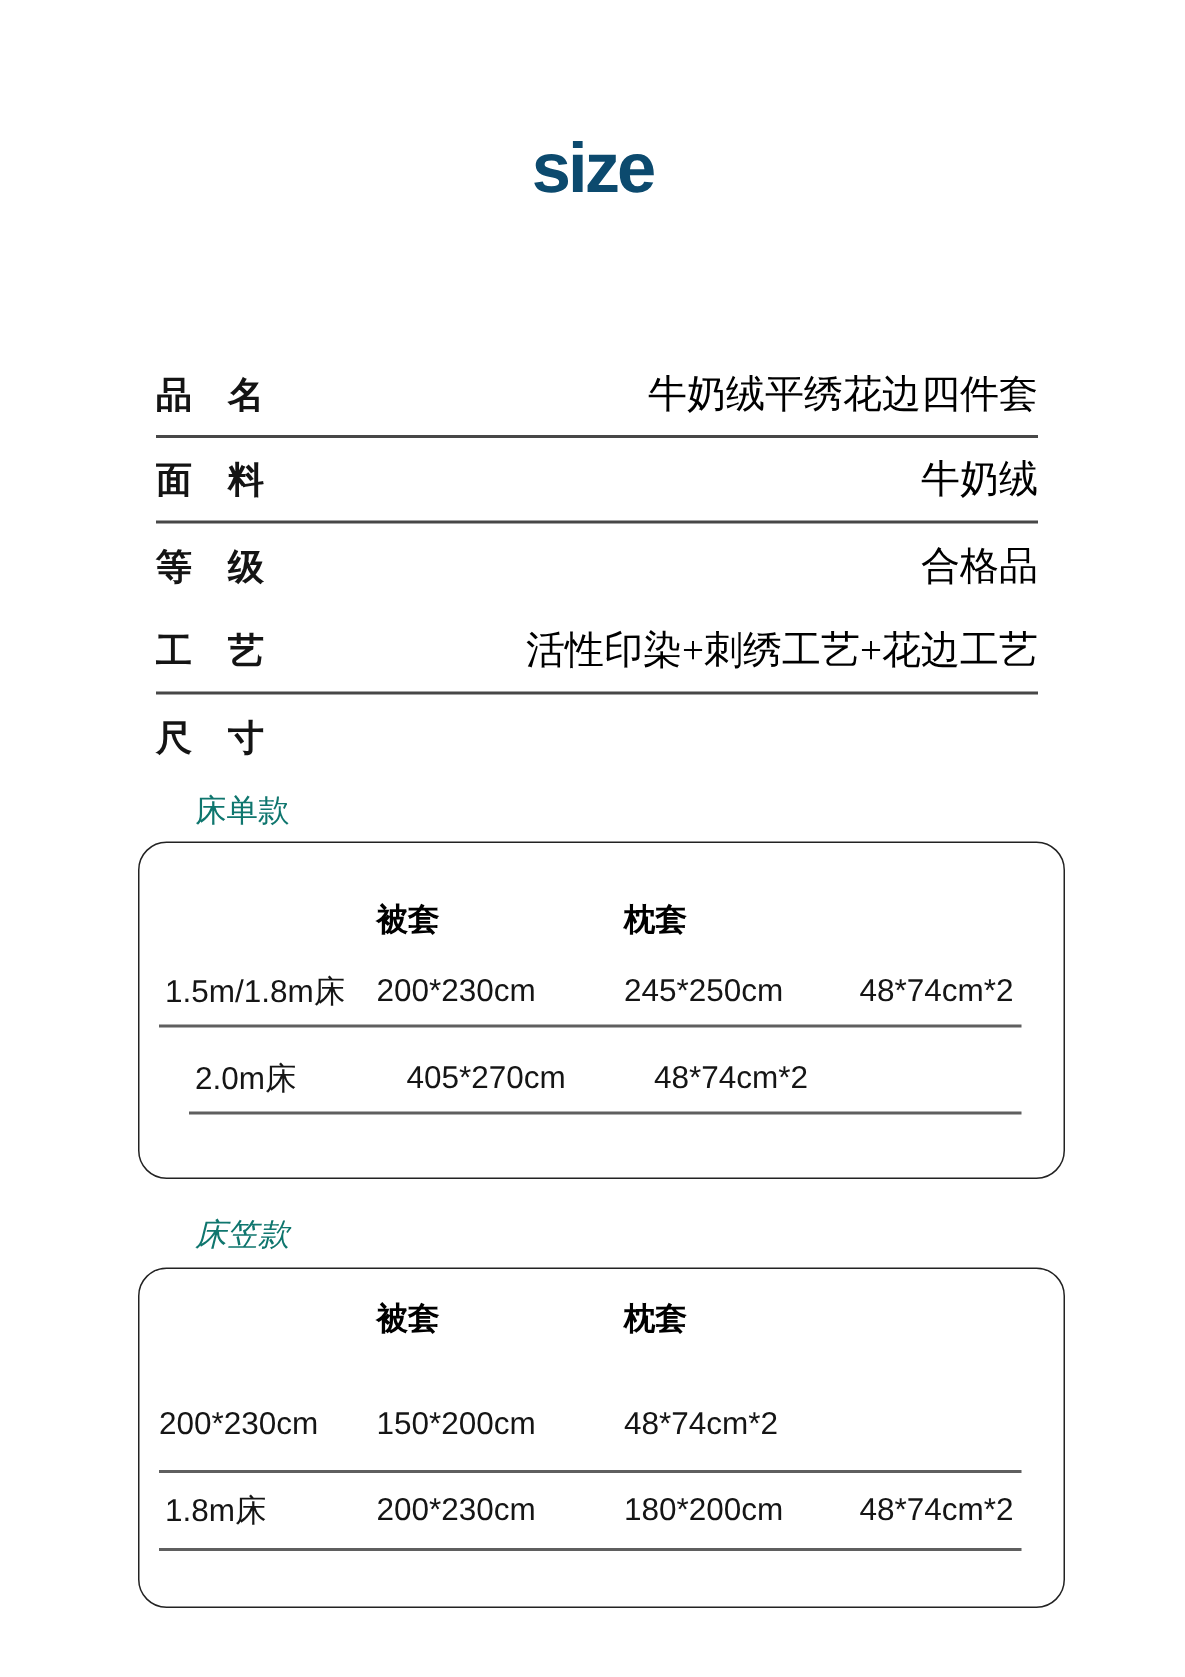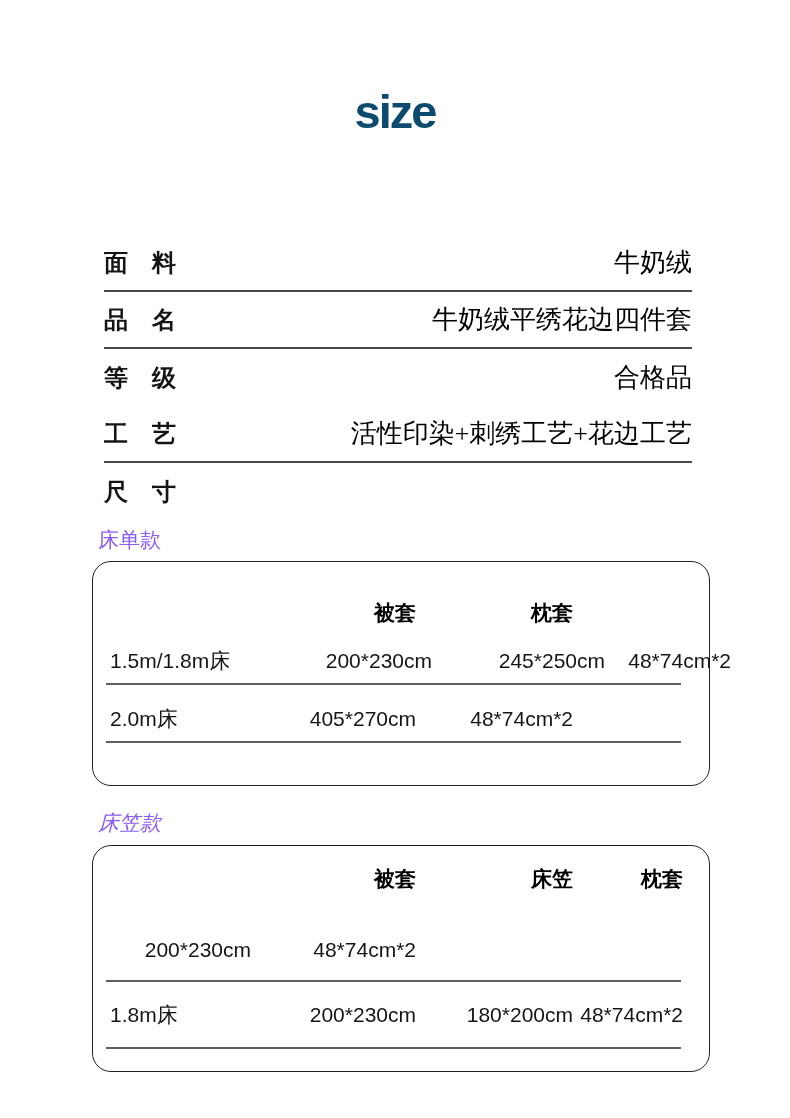--- a/index.html
+++ b/index.html
@@ -32,68 +32,68 @@
   .attr-label {
     font-size:24px; font-weight:bold; color:#141414; white-space:pre;
   }
   .attr-value {
     font-size:26px; color:#000;
     font-family:"Liberation Serif","DejaVu Serif",serif;
   }
 
   
   .section-label {
-    position:absolute; left:98px;
-    font-size:21px; color:#8b5cf6;
+    position:absolute; left:130px;
+    font-size:21px; color:#0f766e;
   }
   .section-label.first  { top:526px; }
   .section-label.second { top:809px;font-style:italic; }
 
   
   .size-box {
     position:absolute; left:92px; width:618px;
     border:1.5px solid #222; border-radius:19px;
     background:#fff;
   }
   .size-box.first  { top:561px; height:225px; padding:26px 28px 0 13px; }
   .size-box.second { top:845px; height:227px; padding:8px 28px 0 13px; }
 
   .trow {
     display:grid;
     grid-template-columns:145px 165px 157px 110px;
     align-items:center;
   }
-  .trow .c { text-align:right; font-size:21px; color:#151515; }
+  .trow .c { text-align:left; font-size:21px; color:#151515; }
   .trow .c.rowlabel { text-align:left; padding-left:4px; }
   .trow.head .c { font-weight:bold; color:#000; }
   .trow.data { border-bottom:2px solid #5f5f5f; }
 
   .first .trow.head { height:50px; }
-  .first .trow.r1   { height:47px;gap:16px; }
-  .first .trow.r2   { height:58px; padding-top:12px; }
+  .first .trow.r1   { height:47px; }
+  .first .trow.r2   { height:58px; padding-top:12px;margin-left:20px; }
 
   .second .trow.head { height:50px; }
   .second .trow.r1   { height:78px; padding-top:16px; }
-  .second .trow.r2   { height:67px; }
+  .second .trow.r2   { height:52px; }
 </style>
 </head>
 <body>
 
 <div class="page">
 
   <div class="title">size</div>
 
   <div class="attrs">
     <div class="attr-row underline">
+      <span class="attr-label">品　名</span>
+      <span class="attr-value">牛奶绒平绣花边四件套</span>
+    </div>
+    <div class="attr-row underline">
       <span class="attr-label">面　料</span>
       <span class="attr-value">牛奶绒</span>
-    </div>
-    <div class="attr-row underline">
-      <span class="attr-label">品　名</span>
-      <span class="attr-value">牛奶绒平绣花边四件套</span>
     </div>
     <div class="attr-row">
       <span class="attr-label">等　级</span>
       <span class="attr-value">合格品</span>
     </div>
     <div class="attr-row underline">
       <span class="attr-label">工　艺</span>
       <span class="attr-value">活性印染+刺绣工艺+花边工艺</span>
     </div>
     <div class="attr-row">
@@ -122,25 +122,25 @@
       <span class="c">48*74cm*2</span>
     </div>
   </div>
 
   <div class="section-label second">床笠款</div>
 
   <div class="size-box second">
     <div class="trow head">
       <span class="c rowlabel"></span>
       <span class="c">被套</span>
-      <span class="c">床笠</span>
       <span class="c">枕套</span>
     </div>
     <div class="trow data r1">
       <span class="c">200*230cm</span>
+      <span class="c">150*200cm</span>
       <span class="c">48*74cm*2</span>
     </div>
     <div class="trow data r2">
       <span class="c rowlabel">1.8m床</span>
       <span class="c">200*230cm</span>
       <span class="c">180*200cm</span>
       <span class="c">48*74cm*2</span>
     </div>
   </div>
 

